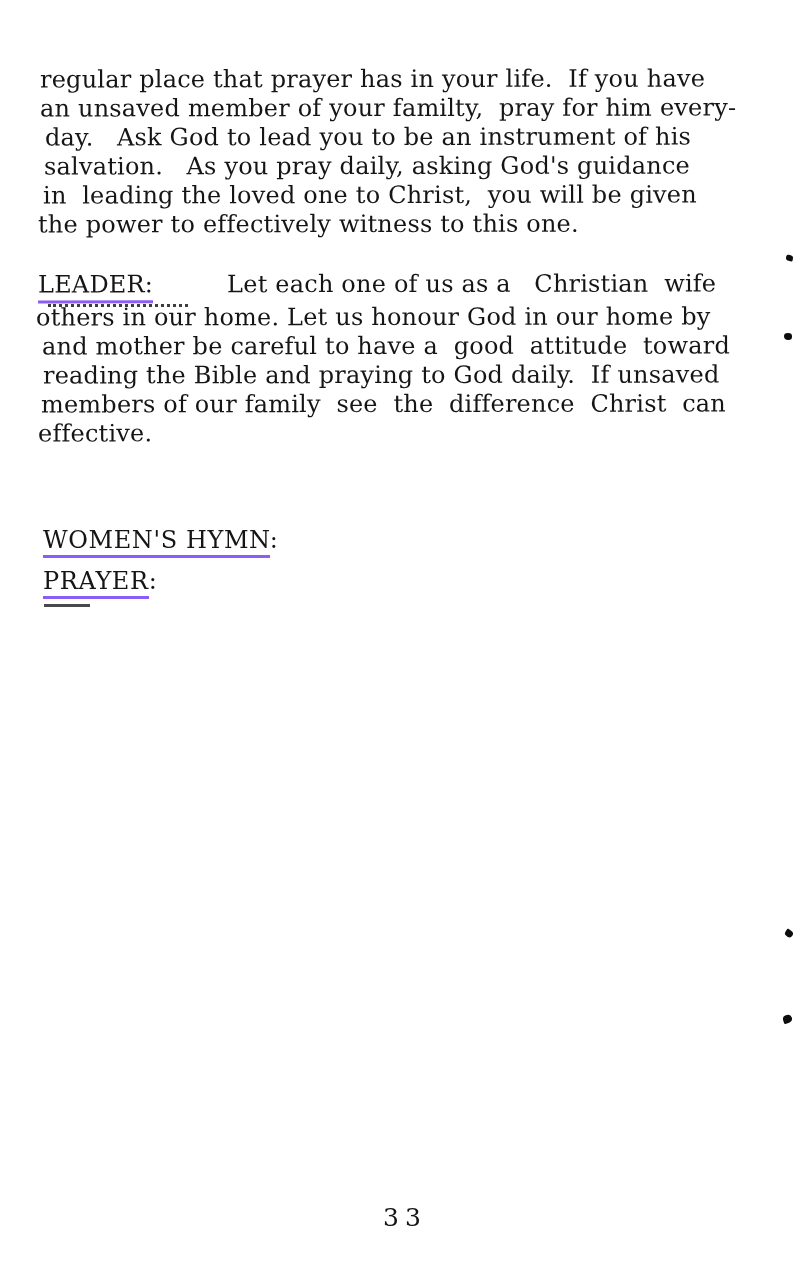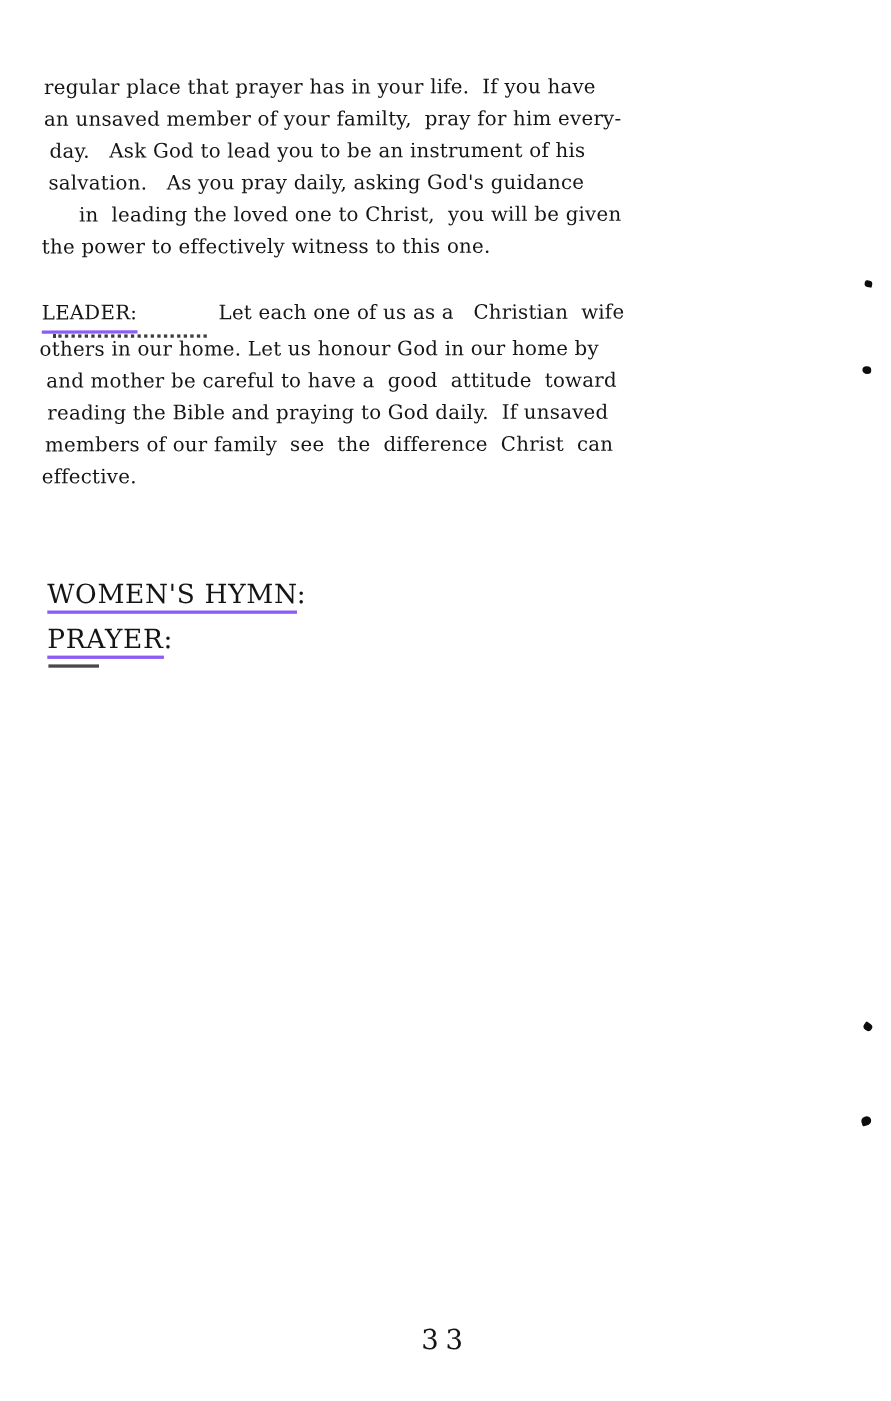--- a/index.html
+++ b/index.html
@@ -14,30 +14,30 @@
     background: #ffffff;
     overflow: hidden;
     font-family: "DejaVu Serif", "Liberation Serif", serif;
     color: #151515;
   }
   .textblock {
     position: absolute;
     left: 40px;
   }
   .line {
-    font-size: 18px;
+    font-size: 24px;
     line-height: 29px;
     white-space: pre;
     letter-spacing: 0.2px;
     transform: rotate(-0.08deg);
   }
   
   .para-intro  .line:nth-child(3) { margin-left: 5px; }
   .para-intro  .line:nth-child(4) { margin-left: 4px; }
-  .para-intro  .line:nth-child(5) { margin-left: 3px; text-align: right; }
+  .para-intro  .line:nth-child(5) { margin-left: 3px; }
   .para-intro  .line:nth-child(6) { margin-left: -2px; }
   .para-leader .line:nth-child(2) { margin-left: -2px; }
   .para-leader .line:nth-child(3) { margin-left: 4px; }
   .para-leader .line:nth-child(4) { margin-left: 5px; }
   .para-leader .line:nth-child(5) { margin-left: 3px; }
   .para-leader .line:nth-child(7) { margin-left: 5px; }
 
   .underlined {
     border-bottom: 3px solid #8b5cf6;
     padding-bottom: 1px;

